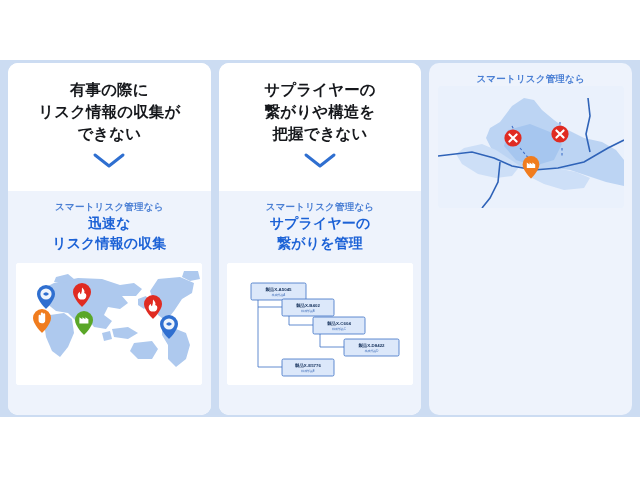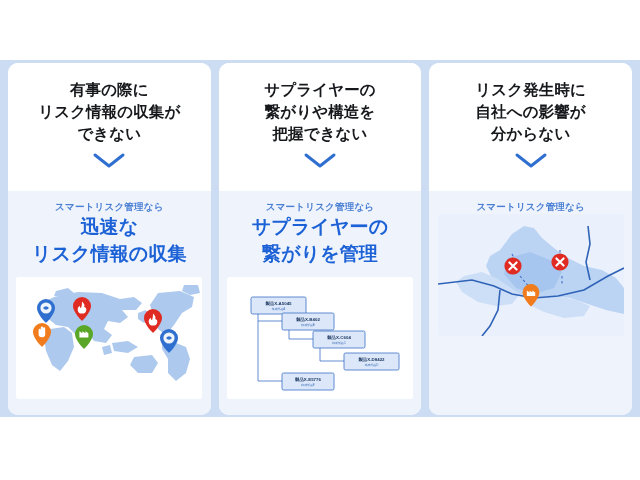--- a/index.html
+++ b/index.html
@@ -92,21 +92,21 @@
   .kicker {
     color: #4a7fd4;
     font-size: 9.5px;
     font-weight: 700;
     letter-spacing: .2px;
     text-align: center;
   }
 
   .solution {
     color: #1c62d6;
-    font-size: 19px;
+    font-size: 14px;
     font-weight: 700;
     line-height: 1.42;
     text-align: center;
     letter-spacing: .1px;
     white-space: pre-line;
     margin-bottom: 9px;
   }
 
   .figure {
     width: 100%;
@@ -266,28 +266,20 @@
               <rect class="node-rect" x="55" y="96" width="52" height="17" rx="1.5"></rect>
               <text class="node-name" x="81" y="103.6" text-anchor="middle">製品X-E5776</text>
               <text class="node-sub" x="81" y="109" text-anchor="middle">構成部品E</text>
             </g>
           </svg>
         </div>
       </div>
     </div>
 
     <div class="card">
-      <div class="card-top">
-        <div class="card-title">リスク発生時に
-自社への影響が
-分からない</div>
-        <svg class="chevron" viewBox="0 0 34 18">
-          <path d="M3 3 L17 14 L31 3" fill="none" stroke="#2f6fd0" stroke-width="3" stroke-linecap="round" stroke-linejoin="round"></path>
-        </svg>
-      </div>
       <div class="card-bottom">
         <div class="kicker">スマートリスク管理なら</div>
 
         <div class="figure">
           <svg viewBox="0 0 186 122">
             <rect x="0" y="0" width="186" height="122" fill="#eaf1fc"></rect>
 
             <path d="M0 0 L186 0 L186 122 L0 122 Z" fill="#eaf1fc"></path>
 
             <g>

